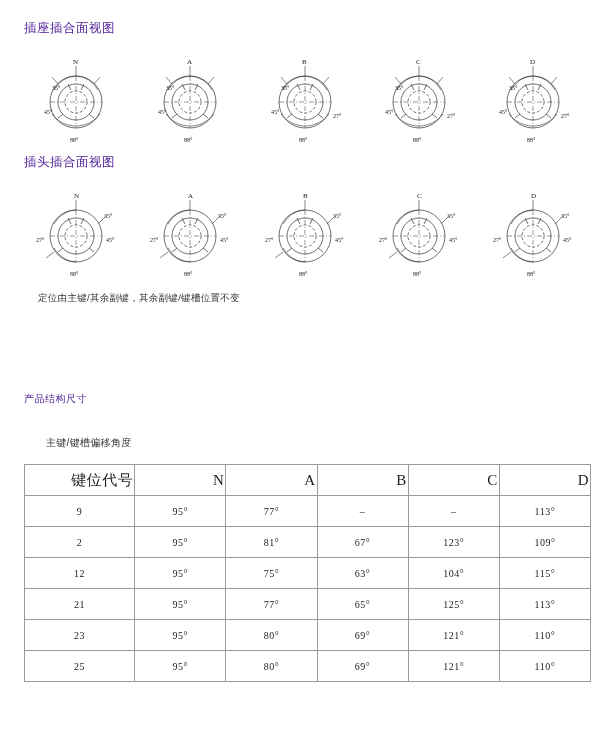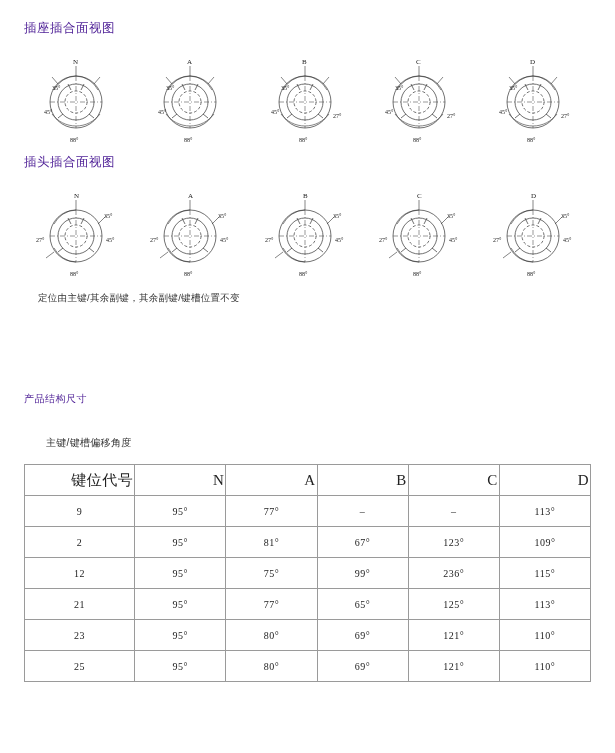--- a/index.html
+++ b/index.html
@@ -351,22 +351,22 @@
       <td>95°</td>
       <td>81°</td>
       <td>67°</td>
       <td>123°</td>
       <td>109°</td>
     </tr>
     <tr>
       <td>12</td>
       <td>95°</td>
       <td>75°</td>
-      <td>99°</td>
-      <td>236°</td>
+      <td>63°</td>
+      <td>104°</td>
       <td>115°</td>
     </tr>
     <tr>
       <td>21</td>
       <td>95°</td>
       <td>77°</td>
       <td>65°</td>
       <td>125°</td>
       <td>113°</td>
     </tr>

